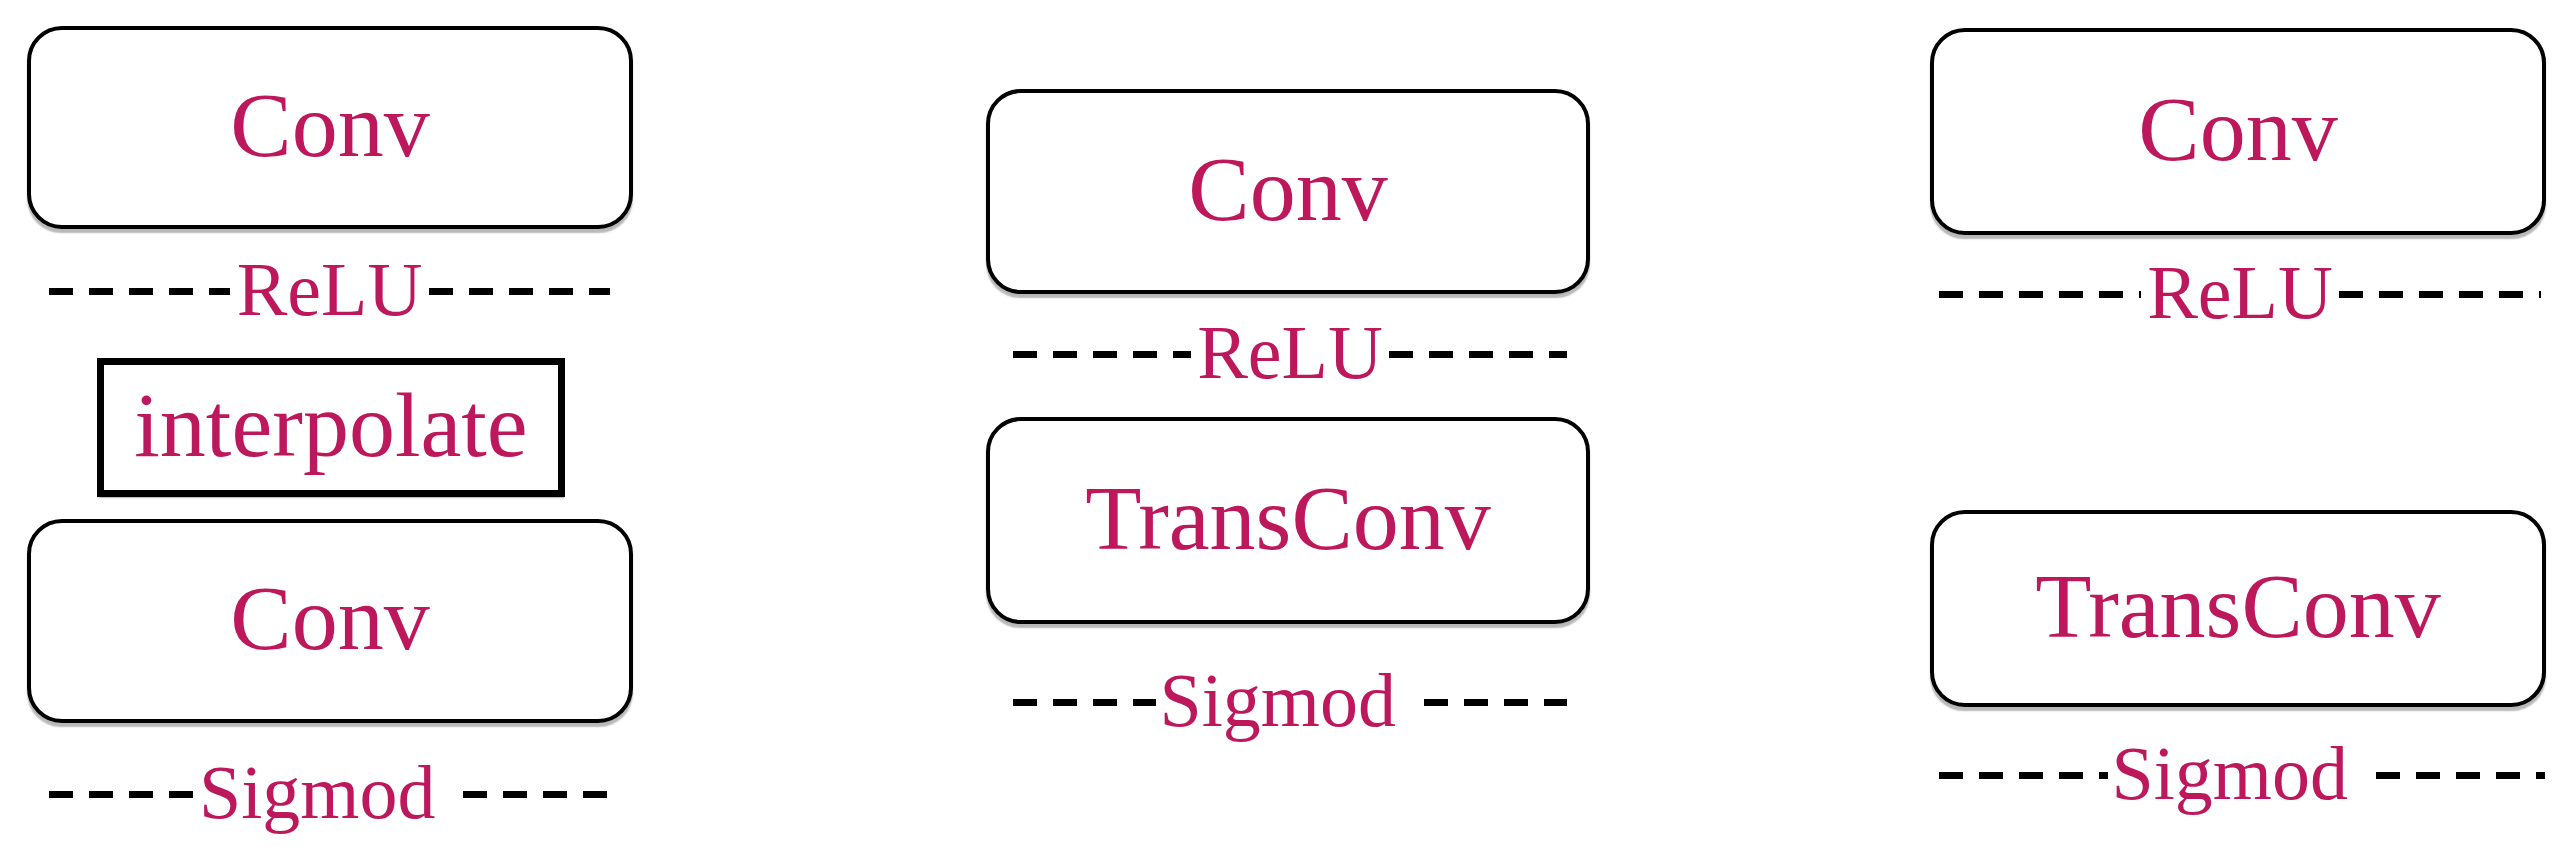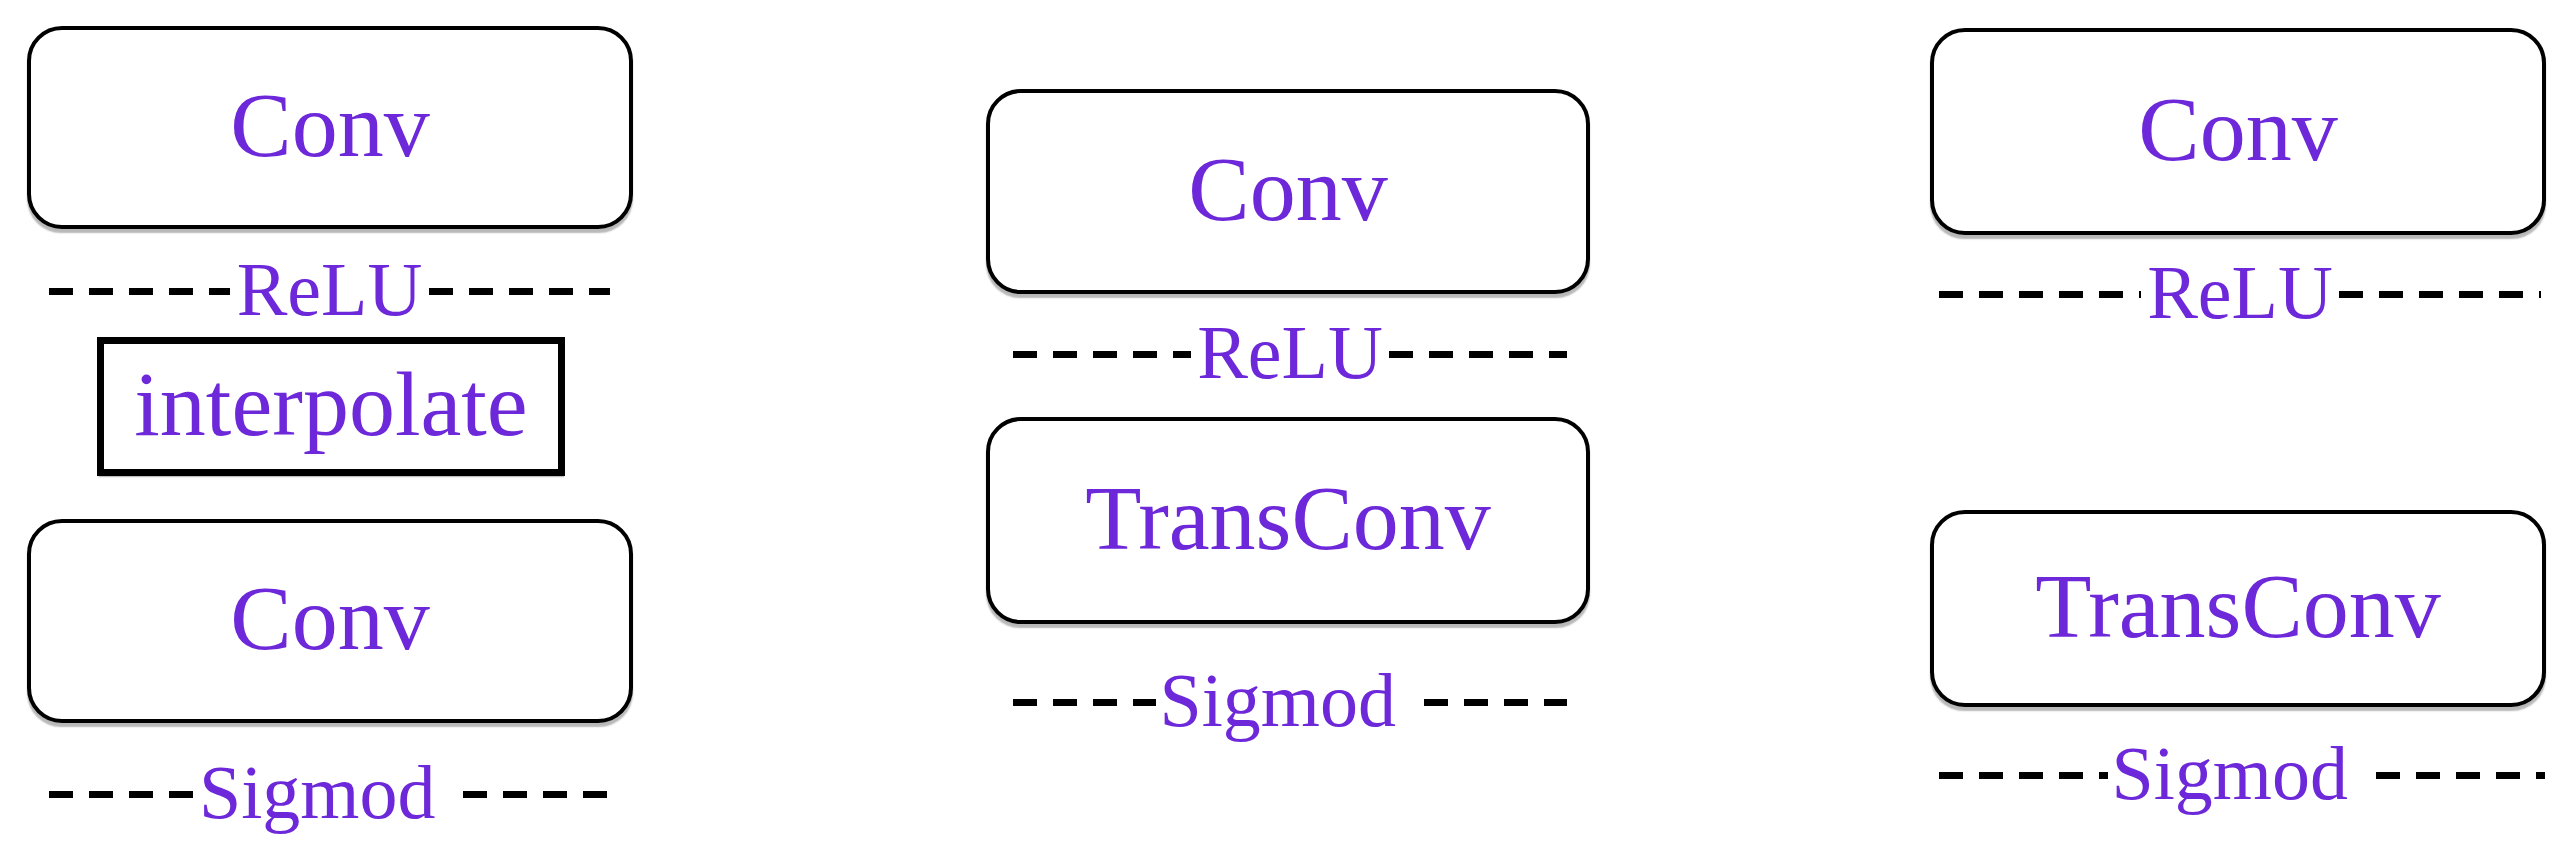--- a/index.html
+++ b/index.html
@@ -6,21 +6,21 @@
     margin: 0;
     padding: 0;
     background: #ffffff;
   }
   .canvas {
     position: relative;
     width: 2576px;
     height: 855px;
     background: #ffffff;
     font-family: "Liberation Serif", "DejaVu Serif", serif;
-    color: #6d28d9;
+    color: #be185d;
     overflow: hidden;
   }
   
   .box {
     position: absolute;
     box-sizing: border-box;
     background: #ffffff;
     border: 4.1px solid #000000;
     display: flex;
     align-items: center;
@@ -79,21 +79,21 @@
   <div class="box rounded" style="left:27px; top:26px; width:606px; height:203px;">
     <span class="box-label">Conv</span>
   </div>
 
   <div class="dashrow" style="left:49px; top:242px; width:561px;">
     <span class="dash"></span>
     <span class="act-label">ReLU</span>
     <span class="dash"></span>
   </div>
 
-  <div class="box rect" style="left:97px; top:337px; width:468px; height:139px;">
+  <div class="box rect" style="left:97px; top:358px; width:468px; height:139px;">
     <span class="box-label">interpolate</span>
   </div>
 
   <div class="box rounded" style="left:27px; top:519px; width:606px; height:204px;">
     <span class="box-label">Conv</span>
   </div>
 
   <div class="dashrow" style="left:49px; top:745px; width:561px;">
     <span class="dash"></span>
     <span class="act-label sig">Sigmod</span>

